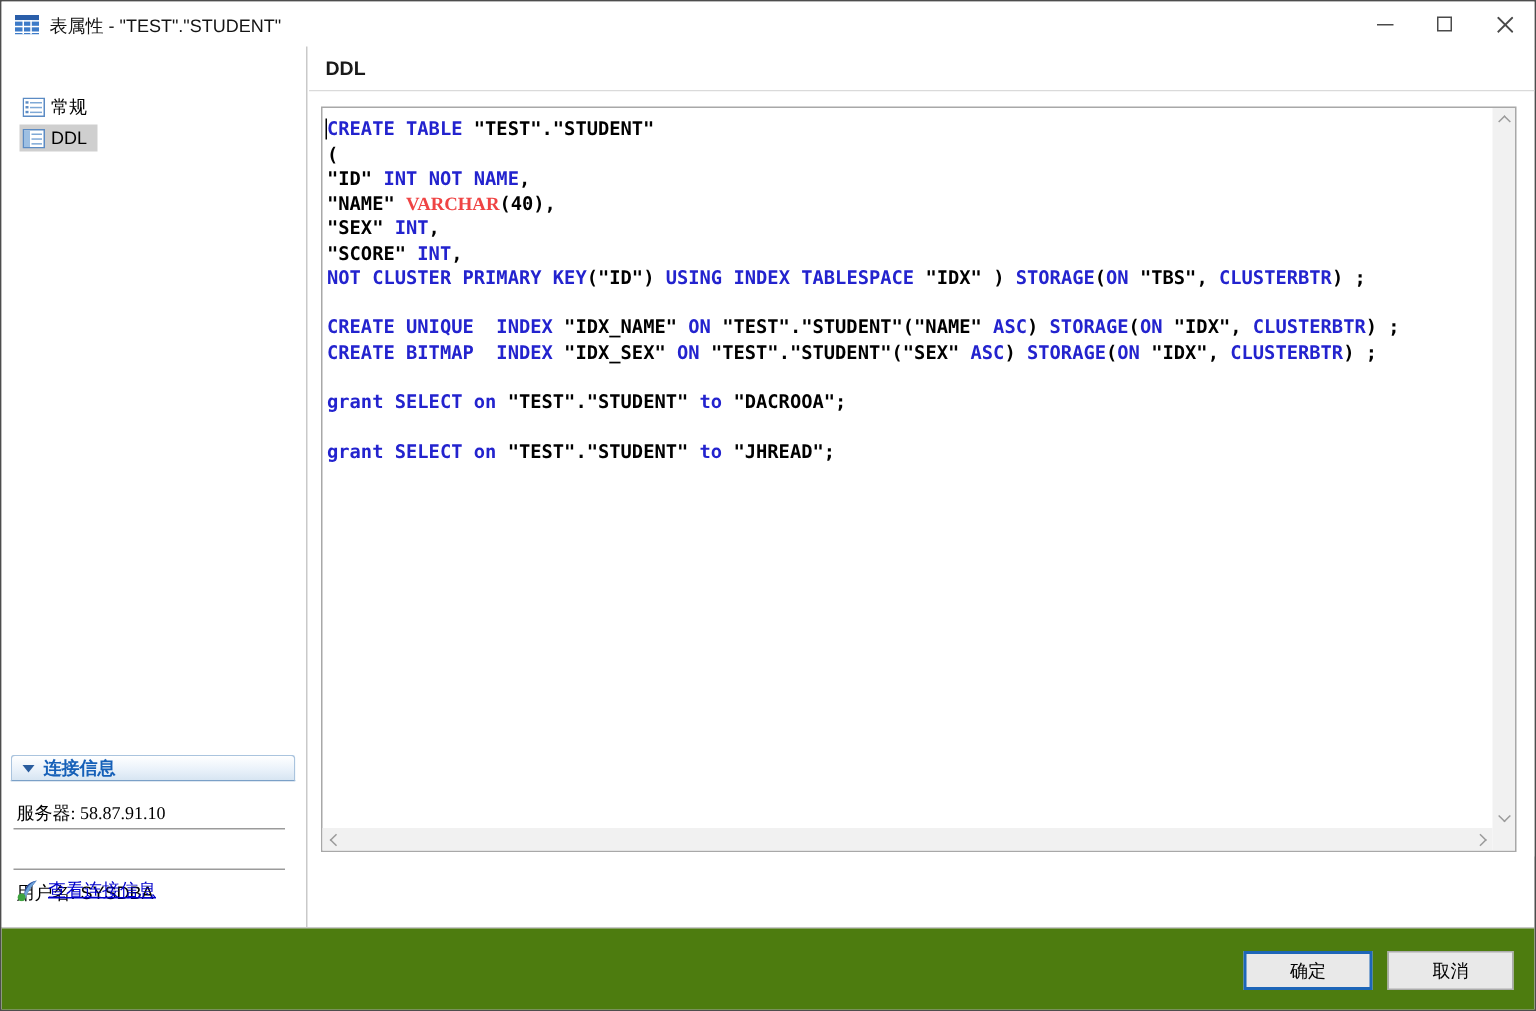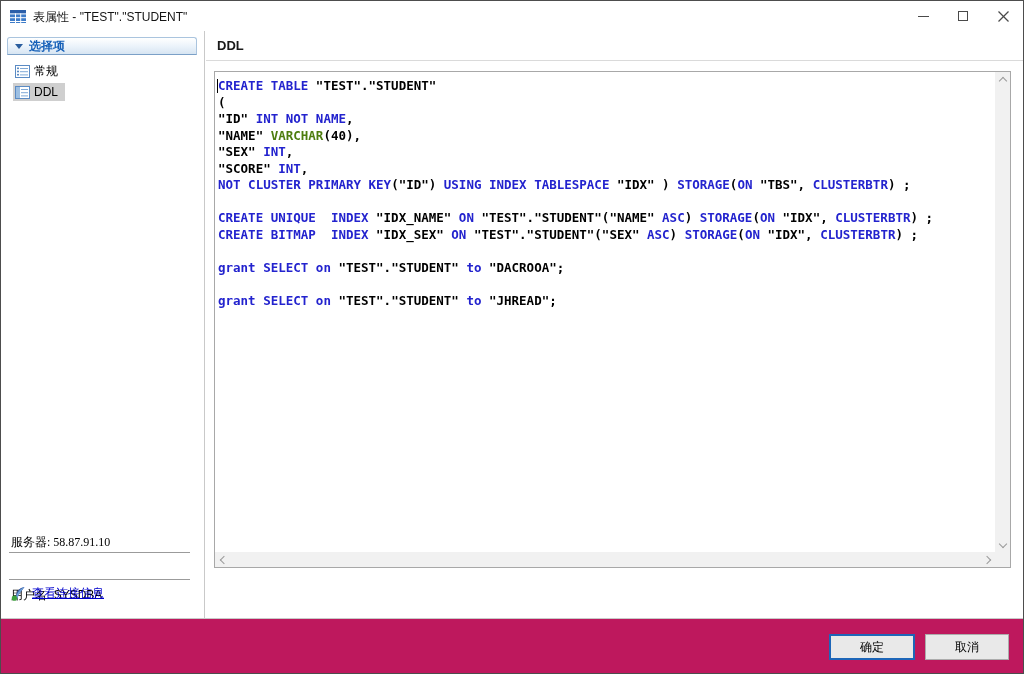--- a/index.html
+++ b/index.html
@@ -52,21 +52,21 @@
   .chev-left { transform:rotate(-45deg); } .chev-right { transform:rotate(135deg); }
   .sb-btn { position:absolute; width:15px; height:15px; display:flex; align-items:center; justify-content:center; }
   .sb-up { top:1px; left:0; } .sb-down { bottom:1px; left:0; }
   .sb-left { left:1px; top:0; } .sb-right { right:1px; top:0; }
 
   
   .btn { position:absolute; display:flex; align-items:center; justify-content:center; font-size:12px; color:#000;
       background:#e9e9e9; border:1px solid #acacac; cursor:default; }
   .btn-save { right:16px; top:10px; width:84px; height:25px; }
   .underline { text-decoration:underline; }
-  .bottombar { position:absolute; left:0; right:0; top:617px; height:56px; background:#be185d; border-top:1px solid #c9c9c9; }
+  .bottombar { position:absolute; left:0; right:0; top:617px; height:56px; background:#4d7c0f; border-top:1px solid #c9c9c9; }
   .btn-ok { right:108px; top:15px; width:86px; height:26px; border:2px solid #1d66b8; }
   .btn-cancel { right:14px; top:15px; width:84px; height:26px; }
 </style>
 </head>
 <body>
 
 <div class="window">
 
   <div class="titlebar">
     <svg class="title-icon" viewBox="0 0 16 13">
@@ -88,24 +88,20 @@
     <div class="win-btn btn-close">
       <svg width="11" height="11" viewBox="0 0 11 11">
         <line x1="0.5" y1="0.5" x2="10.5" y2="10.5" stroke="#4a4a4a" stroke-width="1.2"></line>
         <line x1="10.5" y1="0.5" x2="0.5" y2="10.5" stroke="#4a4a4a" stroke-width="1.2"></line>
       </svg>
     </div>
   </div>
 
   <div class="sidebar">
 
-    <div class="section-header sh-top">
-      <span class="tri-down"></span>
-      <span class="section-label">选择项</span>
-    </div>
 
     <div class="nav">
       <div style="display:block;">
         <span class="nav-row">
           <svg width="15" height="13" viewBox="0 0 15 13">
             <rect x="0.5" y="0.5" width="14" height="12" fill="#fff" stroke="#5b8bc4"></rect>
             <rect x="2" y="2.5" width="2" height="1.6" fill="#5b8bc4"></rect>
             <rect x="5" y="3" width="8" height="1" fill="#7fa9d6"></rect>
             <rect x="2" y="5.7" width="2" height="1.6" fill="#5b8bc4"></rect>
             <rect x="5" y="6.2" width="8" height="1" fill="#7fa9d6"></rect>
@@ -122,20 +118,24 @@
             <rect x="1" y="1" width="4" height="11" fill="#9dbfe2"></rect>
             <rect x="6" y="3" width="7" height="1" fill="#7fa9d6"></rect>
             <rect x="6" y="6.2" width="7" height="1" fill="#7fa9d6"></rect>
             <rect x="6" y="9.4" width="7" height="1" fill="#7fa9d6"></rect>
           </svg>
           <span class="nav-label">DDL</span>
         </span>
       </div>
     </div>
 
+    <div class="section-header sh-bottom">
+      <span class="tri-down"></span>
+      <span class="section-label">连接信息</span>
+    </div>
 
     <div class="conn-text" style="top:503px;font-family:Liberation Serif, serif;">服务器: 58.87.91.10</div>
     <div class="conn-sep" style="top:521px;"></div>
     <div class="conn-text" style="top:556px;">用户名: SYSDBA</div>
     <div class="conn-sep" style="top:548px;"></div>
 
     <div class="link-row">
       <svg width="15" height="15" viewBox="0 0 15 15">
         <path d="M13.5,1 C7.5,2.2 4.6,5.8 5.3,12.5 C7.6,8.4 10.4,5 13.5,1 Z" fill="#2b4fa0"></path>
         <path d="M13.5,1 C10,4.8 7.8,8 6.2,12.8 L4.6,13.4 C5.2,8 8,3 13.5,1 Z" fill="#6fa3d8"></path>
@@ -150,21 +150,21 @@
       <span class="ddl-title">DDL</span>
     </div>
     <div class="main-white"></div>
 
     <div class="editor">
       <span class="caret"></span>
       <div class="code" id="code-lines">
           <div class="code-line"><span style="color: rgb(35, 35, 206);">CREATE</span><span style="color: rgb(0, 0, 0);"> </span><span style="color: rgb(35, 35, 206);">TABLE</span><span style="color: rgb(0, 0, 0);"> "TEST"."STUDENT"</span></div>
           <div class="code-line"><span style="color: rgb(0, 0, 0);">(</span></div>
           <div class="code-line"><span style="color: rgb(0, 0, 0);">"ID" </span><span style="color: rgb(35, 35, 206);">INT</span><span style="color: rgb(0, 0, 0);"> </span><span style="color: rgb(35, 35, 206);">NOT</span><span style="color: rgb(0, 0, 0);"> </span><span style="color: rgb(35, 35, 206);">NAME</span><span style="color: rgb(0, 0, 0);">,</span></div>
-          <div class="code-line"><span style="color: rgb(0, 0, 0);">"NAME" </span><span style="color: #4d7c0f;">VARCHAR</span><span style="color: rgb(0, 0, 0);">(40),</span></div>
+          <div class="code-line"><span style="color: rgb(0, 0, 0);">"NAME" </span><span style="color: #ef4444; font-family: Liberation Serif, serif;">VARCHAR</span><span style="color: rgb(0, 0, 0);">(40),</span></div>
           <div class="code-line"><span style="color: rgb(0, 0, 0);">"SEX" </span><span style="color: rgb(35, 35, 206);">INT</span><span style="color: rgb(0, 0, 0);">,</span></div>
           <div class="code-line"><span style="color: rgb(0, 0, 0);">"SCORE" </span><span style="color: rgb(35, 35, 206);">INT</span><span style="color: rgb(0, 0, 0);">,</span></div>
           <div class="code-line"><span style="color: rgb(35, 35, 206);">NOT</span><span style="color: rgb(0, 0, 0);"> </span><span style="color: rgb(35, 35, 206);">CLUSTER</span><span style="color: rgb(0, 0, 0);"> </span><span style="color: rgb(35, 35, 206);">PRIMARY</span><span style="color: rgb(0, 0, 0);"> </span><span style="color: rgb(35, 35, 206);">KEY</span><span style="color: rgb(0, 0, 0);">("ID") </span><span style="color: rgb(35, 35, 206);">USING</span><span style="color: rgb(0, 0, 0);"> </span><span style="color: rgb(35, 35, 206);">INDEX</span><span style="color: rgb(0, 0, 0);"> </span><span style="color: rgb(35, 35, 206);">TABLESPACE</span><span style="color: rgb(0, 0, 0);"> "IDX" ) </span><span style="color: rgb(35, 35, 206);">STORAGE</span><span style="color: rgb(0, 0, 0);">(</span><span style="color: rgb(35, 35, 206);">ON</span><span style="color: rgb(0, 0, 0);"> "TBS", </span><span style="color: rgb(35, 35, 206);">CLUSTERBTR</span><span style="color: rgb(0, 0, 0);">) ;</span></div>
           <div class="code-line"></div>
           <div class="code-line"><span style="color: rgb(35, 35, 206);">CREATE</span><span style="color: rgb(0, 0, 0);"> </span><span style="color: rgb(35, 35, 206);">UNIQUE</span><span style="color: rgb(0, 0, 0);">  </span><span style="color: rgb(35, 35, 206);">INDEX</span><span style="color: rgb(0, 0, 0);"> "IDX_NAME" </span><span style="color: rgb(35, 35, 206);">ON</span><span style="color: rgb(0, 0, 0);"> "TEST"."STUDENT"("NAME" </span><span style="color: rgb(35, 35, 206);">ASC</span><span style="color: rgb(0, 0, 0);">) </span><span style="color: rgb(35, 35, 206);">STORAGE</span><span style="color: rgb(0, 0, 0);">(</span><span style="color: rgb(35, 35, 206);">ON</span><span style="color: rgb(0, 0, 0);"> "IDX", </span><span style="color: rgb(35, 35, 206);">CLUSTERBTR</span><span style="color: rgb(0, 0, 0);">) ;</span></div>
           <div class="code-line"><span style="color: rgb(35, 35, 206);">CREATE</span><span style="color: rgb(0, 0, 0);"> </span><span style="color: rgb(35, 35, 206);">BITMAP</span><span style="color: rgb(0, 0, 0);">  </span><span style="color: rgb(35, 35, 206);">INDEX</span><span style="color: rgb(0, 0, 0);"> "IDX_SEX" </span><span style="color: rgb(35, 35, 206);">ON</span><span style="color: rgb(0, 0, 0);"> "TEST"."STUDENT"("SEX" </span><span style="color: rgb(35, 35, 206);">ASC</span><span style="color: rgb(0, 0, 0);">) </span><span style="color: rgb(35, 35, 206);">STORAGE</span><span style="color: rgb(0, 0, 0);">(</span><span style="color: rgb(35, 35, 206);">ON</span><span style="color: rgb(0, 0, 0);"> "IDX", </span><span style="color: rgb(35, 35, 206);">CLUSTERBTR</span><span style="color: rgb(0, 0, 0);">) ;</span></div>
           <div class="code-line"></div>
           <div class="code-line"><span style="color: rgb(35, 35, 206);">grant</span><span style="color: rgb(0, 0, 0);"> </span><span style="color: rgb(35, 35, 206);">SELECT</span><span style="color: rgb(0, 0, 0);"> </span><span style="color: rgb(35, 35, 206);">on</span><span style="color: rgb(0, 0, 0);"> "TEST"."STUDENT" </span><span style="color: rgb(35, 35, 206);">to</span><span style="color: rgb(0, 0, 0);"> "DACROOA";</span></div>
           <div class="code-line"></div>
           <div class="code-line"><span style="color: rgb(35, 35, 206);">grant</span><span style="color: rgb(0, 0, 0);"> </span><span style="color: rgb(35, 35, 206);">SELECT</span><span style="color: rgb(0, 0, 0);"> </span><span style="color: rgb(35, 35, 206);">on</span><span style="color: rgb(0, 0, 0);"> "TEST"."STUDENT" </span><span style="color: rgb(35, 35, 206);">to</span><span style="color: rgb(0, 0, 0);"> "JHREAD";</span></div>

